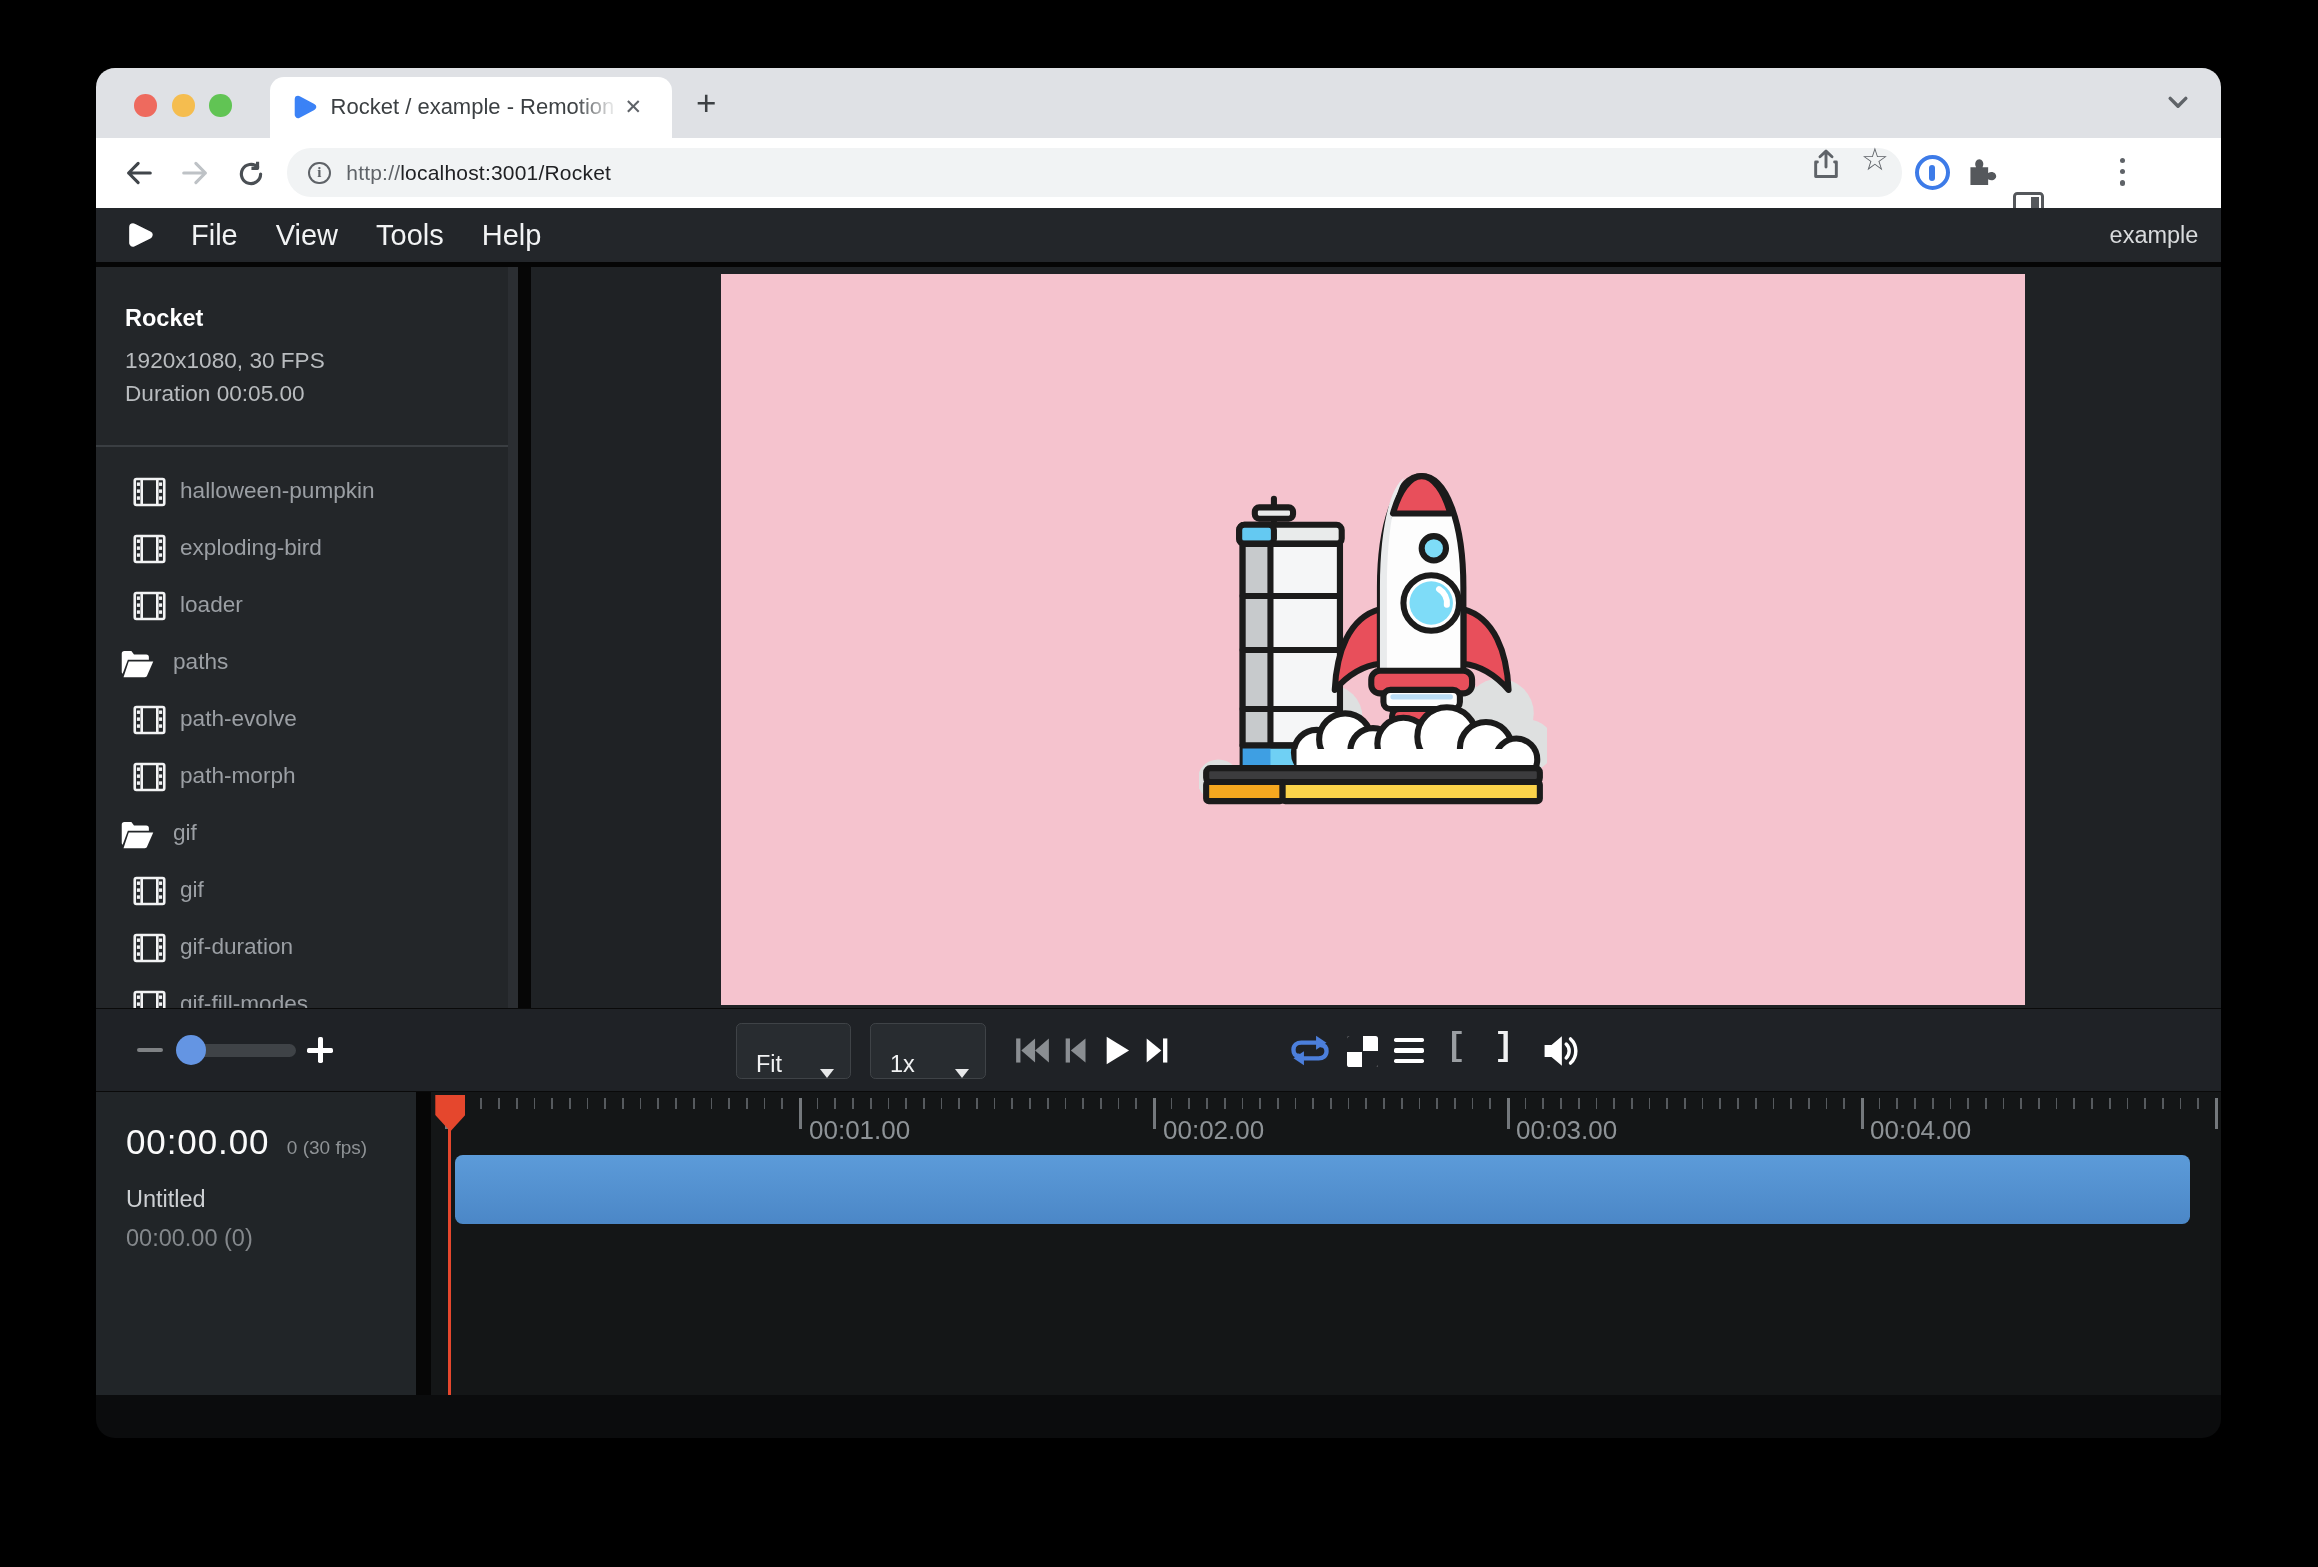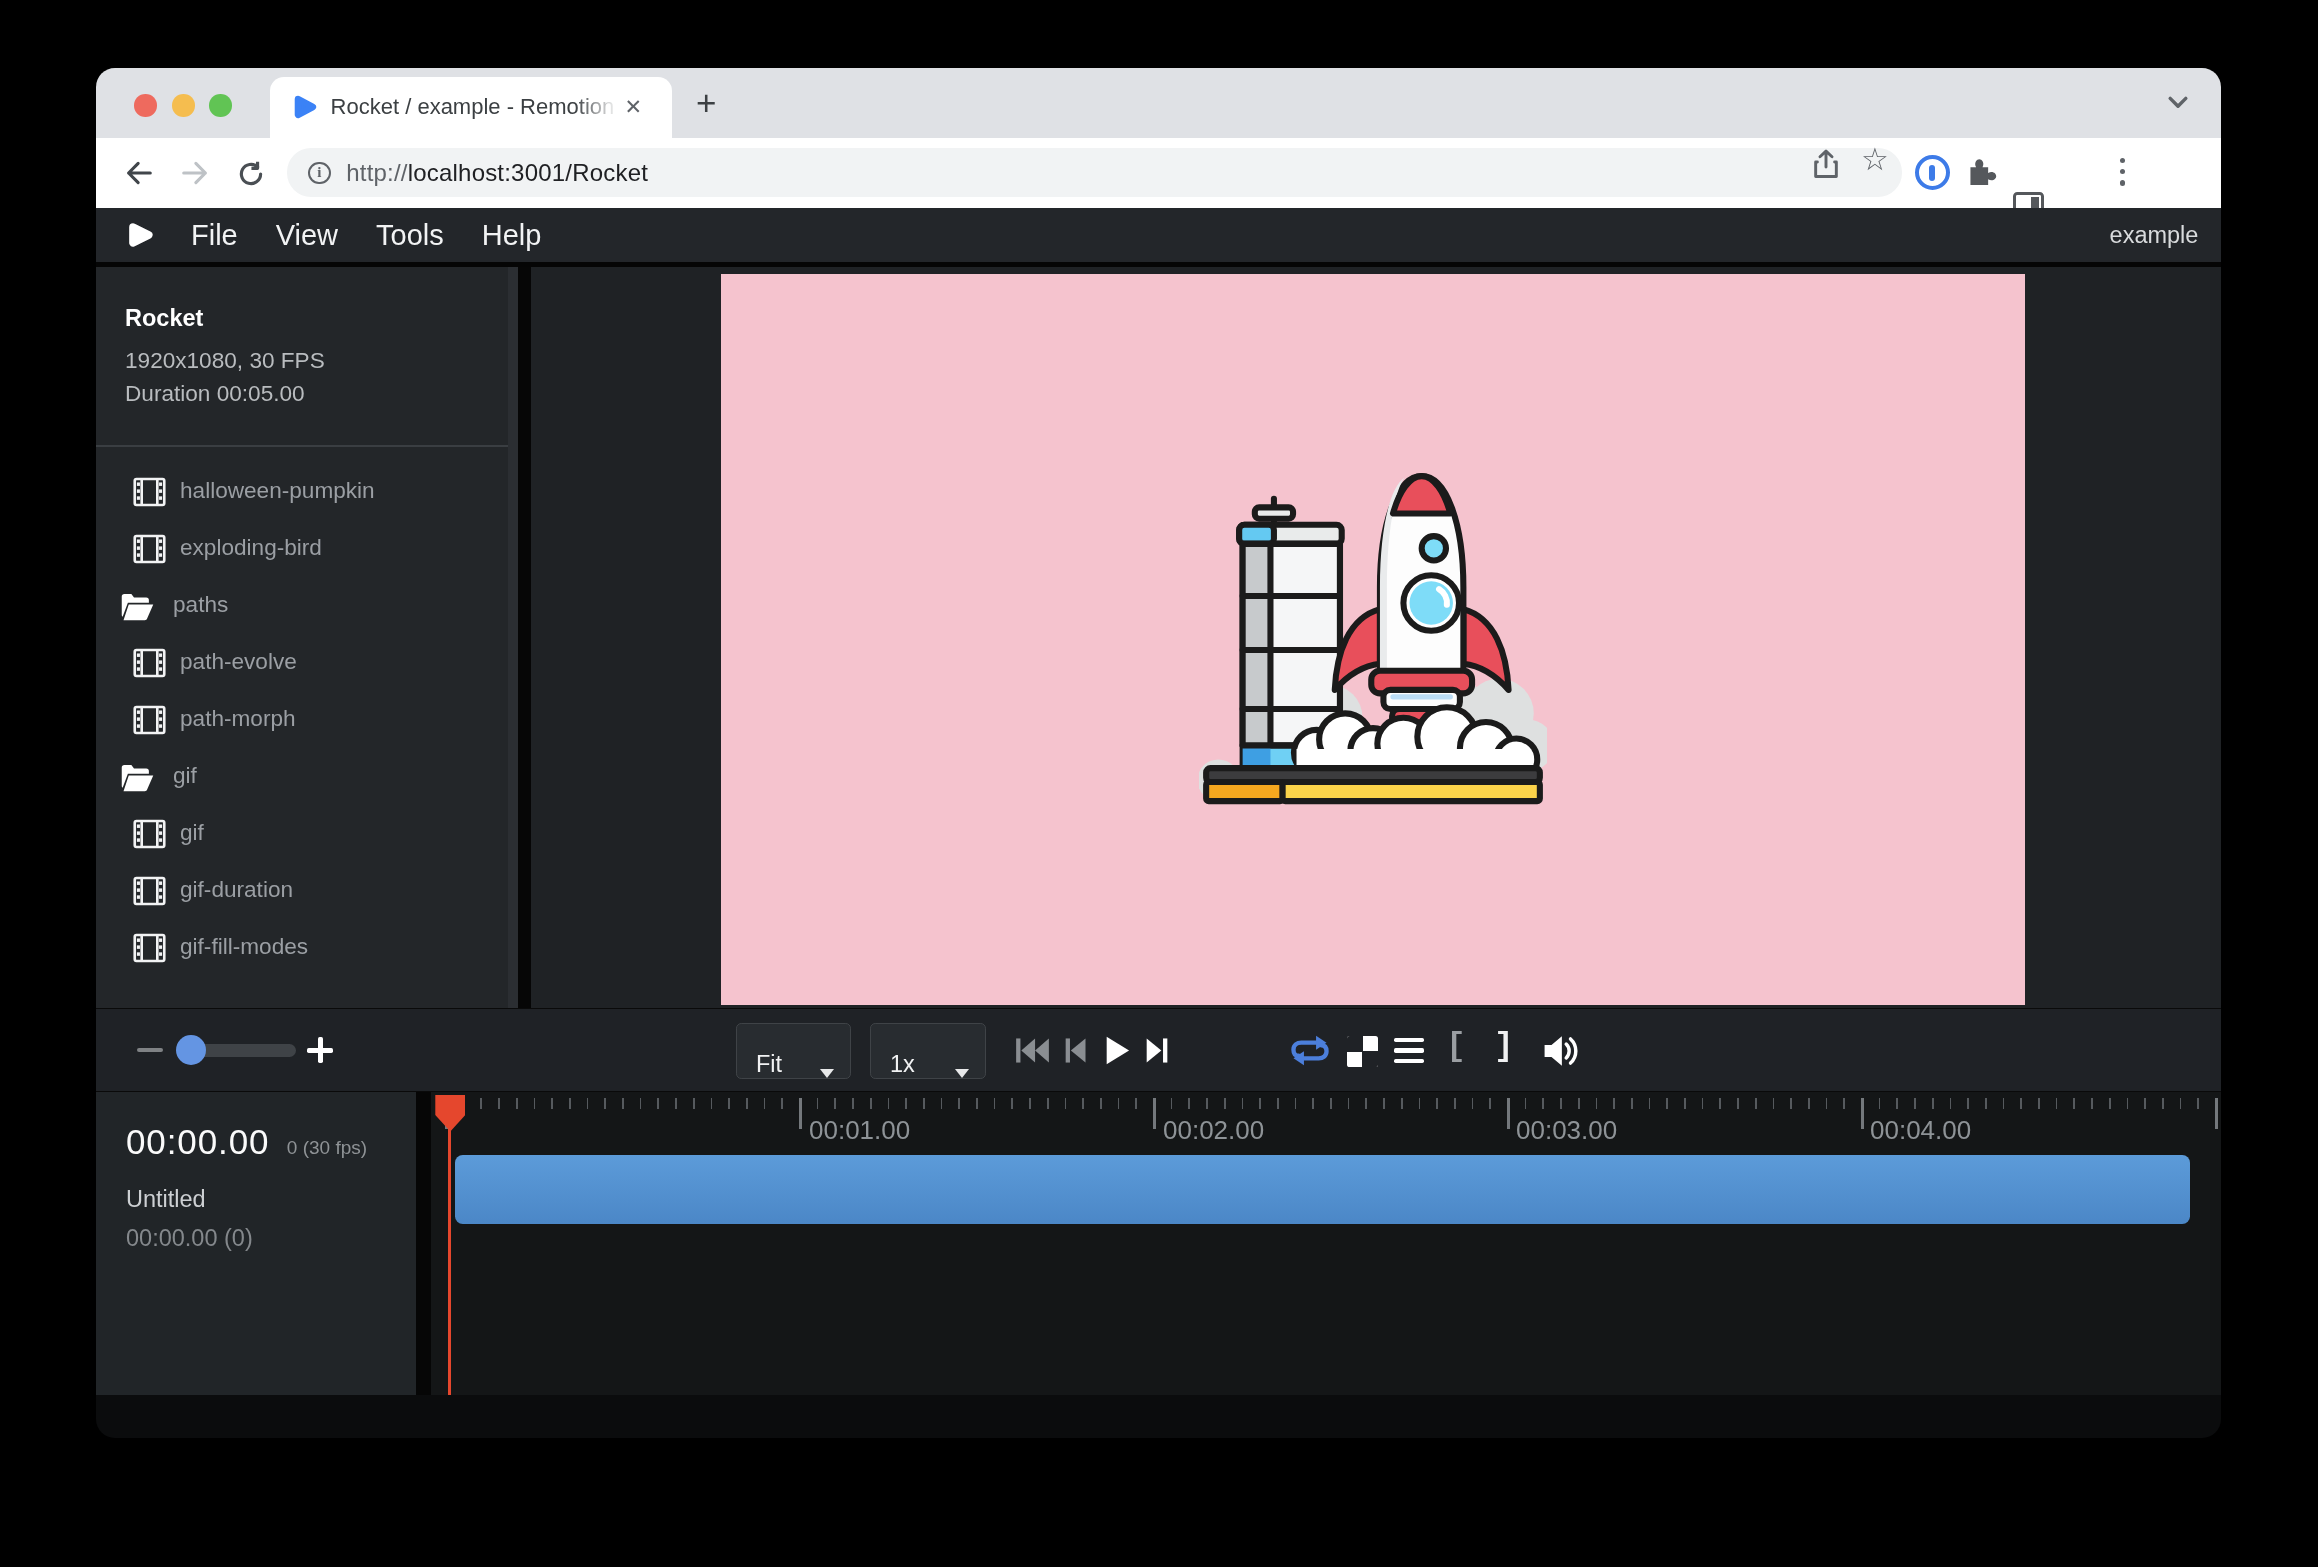--- a/index.html
+++ b/index.html
@@ -25,21 +25,21 @@
   .tab-chevron { position:absolute; right:30px; top:26px; }
 
   
   .btoolbar { position:relative; height:70px; background:#fff; }
   .nav-ico { position:absolute; top:22px; }
   .urlbar { position:absolute; left:191px; top:10.4px; width:1615px; height:49px; background:#f1f3f4;
             border-radius:24px; display:flex; align-items:center; padding:0 21px; }
   .info-ico { width:22.6px; height:22.6px; border:2.2px solid #5f6368; border-radius:50%;
               color:#5f6368; font-size:15px; display:flex; align-items:center; justify-content:center;
               font-weight:bold; font-family:"Liberation Serif", serif; }
-  .url-text { font-size:24px; margin-left:15.7px; letter-spacing:0.2px; }
+  .url-text { font-size:21px; margin-left:15.7px; letter-spacing:0.2px; }
   .url-scheme { color:#5f6368; }
   .url-rest { color:#202124; }
   .pill-ico { position:absolute; top:11.3px; }
   .ext-ico { position:absolute; top:17.4px; }
   .star-glyph { font-size:31px; color:#5f6368; line-height:26px; }
   .onepass { width:35px; height:35px; border-radius:50%; border:4.3px solid #3d7be8; background:#fff; position:relative; }
   .onepass::after { content:""; position:absolute; left:10.4px; top:5.2px; width:6px; height:16.5px; background:#3d7be8; border-radius:3.5px; }
   .panel-ico { width:31px; height:31px; border:3.5px solid #55585c; border-radius:4.3px; position:relative; }
   .panel-ico::after { content:""; position:absolute; right:1.7px; top:1.7px; width:8.7px; height:21px; background:#55585c; }
   .avatar { width:38px; height:38px; border-radius:50%; background:#e8e4df; position:relative; overflow:hidden; }
@@ -250,20 +250,41 @@
                     <rect x="4.5" y="22" width="3.5" height="4"></rect>
                     <rect x="30" y="6" width="3.5" height="4"></rect>
                     <rect x="30" y="14" width="3.5" height="4"></rect>
                     <rect x="30" y="22" width="3.5" height="4"></rect>
                   </g>
                 </svg>
     </span>
 
     <span class="side-label">exploding-bird</span>
   </div>
+            <div class="side-row composition">
+    <span class="film-ico">
+      <svg width="33" height="30" viewBox="0 0 38 34">
+                  <g fill="none" stroke="#f2f3f4" stroke-width="3">
+                    <rect x="2" y="2" width="34" height="30" rx="2"></rect>
+                    <line x1="10" y1="2" x2="10" y2="32"></line>
+                    <line x1="28" y1="2" x2="28" y2="32"></line>
+                  </g>
+                  <g fill="#f2f3f4">
+                    <rect x="4.5" y="6" width="3.5" height="4"></rect>
+                    <rect x="4.5" y="14" width="3.5" height="4"></rect>
+                    <rect x="4.5" y="22" width="3.5" height="4"></rect>
+                    <rect x="30" y="6" width="3.5" height="4"></rect>
+                    <rect x="30" y="14" width="3.5" height="4"></rect>
+                    <rect x="30" y="22" width="3.5" height="4"></rect>
+                  </g>
+                </svg>
+    </span>
+
+    <span class="side-label">loader</span>
+  </div>
             <div class="side-row folder">
 
     <span class="folder-ico">
       <svg width="35" height="28" viewBox="0 0 40 32">
                   <path d="M2 4 C2 2 3 1 5 1 L13 1 L16 5 L30 5 C32 5 33 6 33 8 L33 11 L9 11 L3 27 C2.3 26.6 2 25.8 2 25 Z" fill="#ffffff"></path>
                   <path d="M10 13 L38 13 L31 29 C30.6 30.2 29.6 31 28.3 31 L4 31 Z" fill="#ffffff"></path>
                 </svg>
     </span>
     <span class="side-label">paths</span>
   </div>

